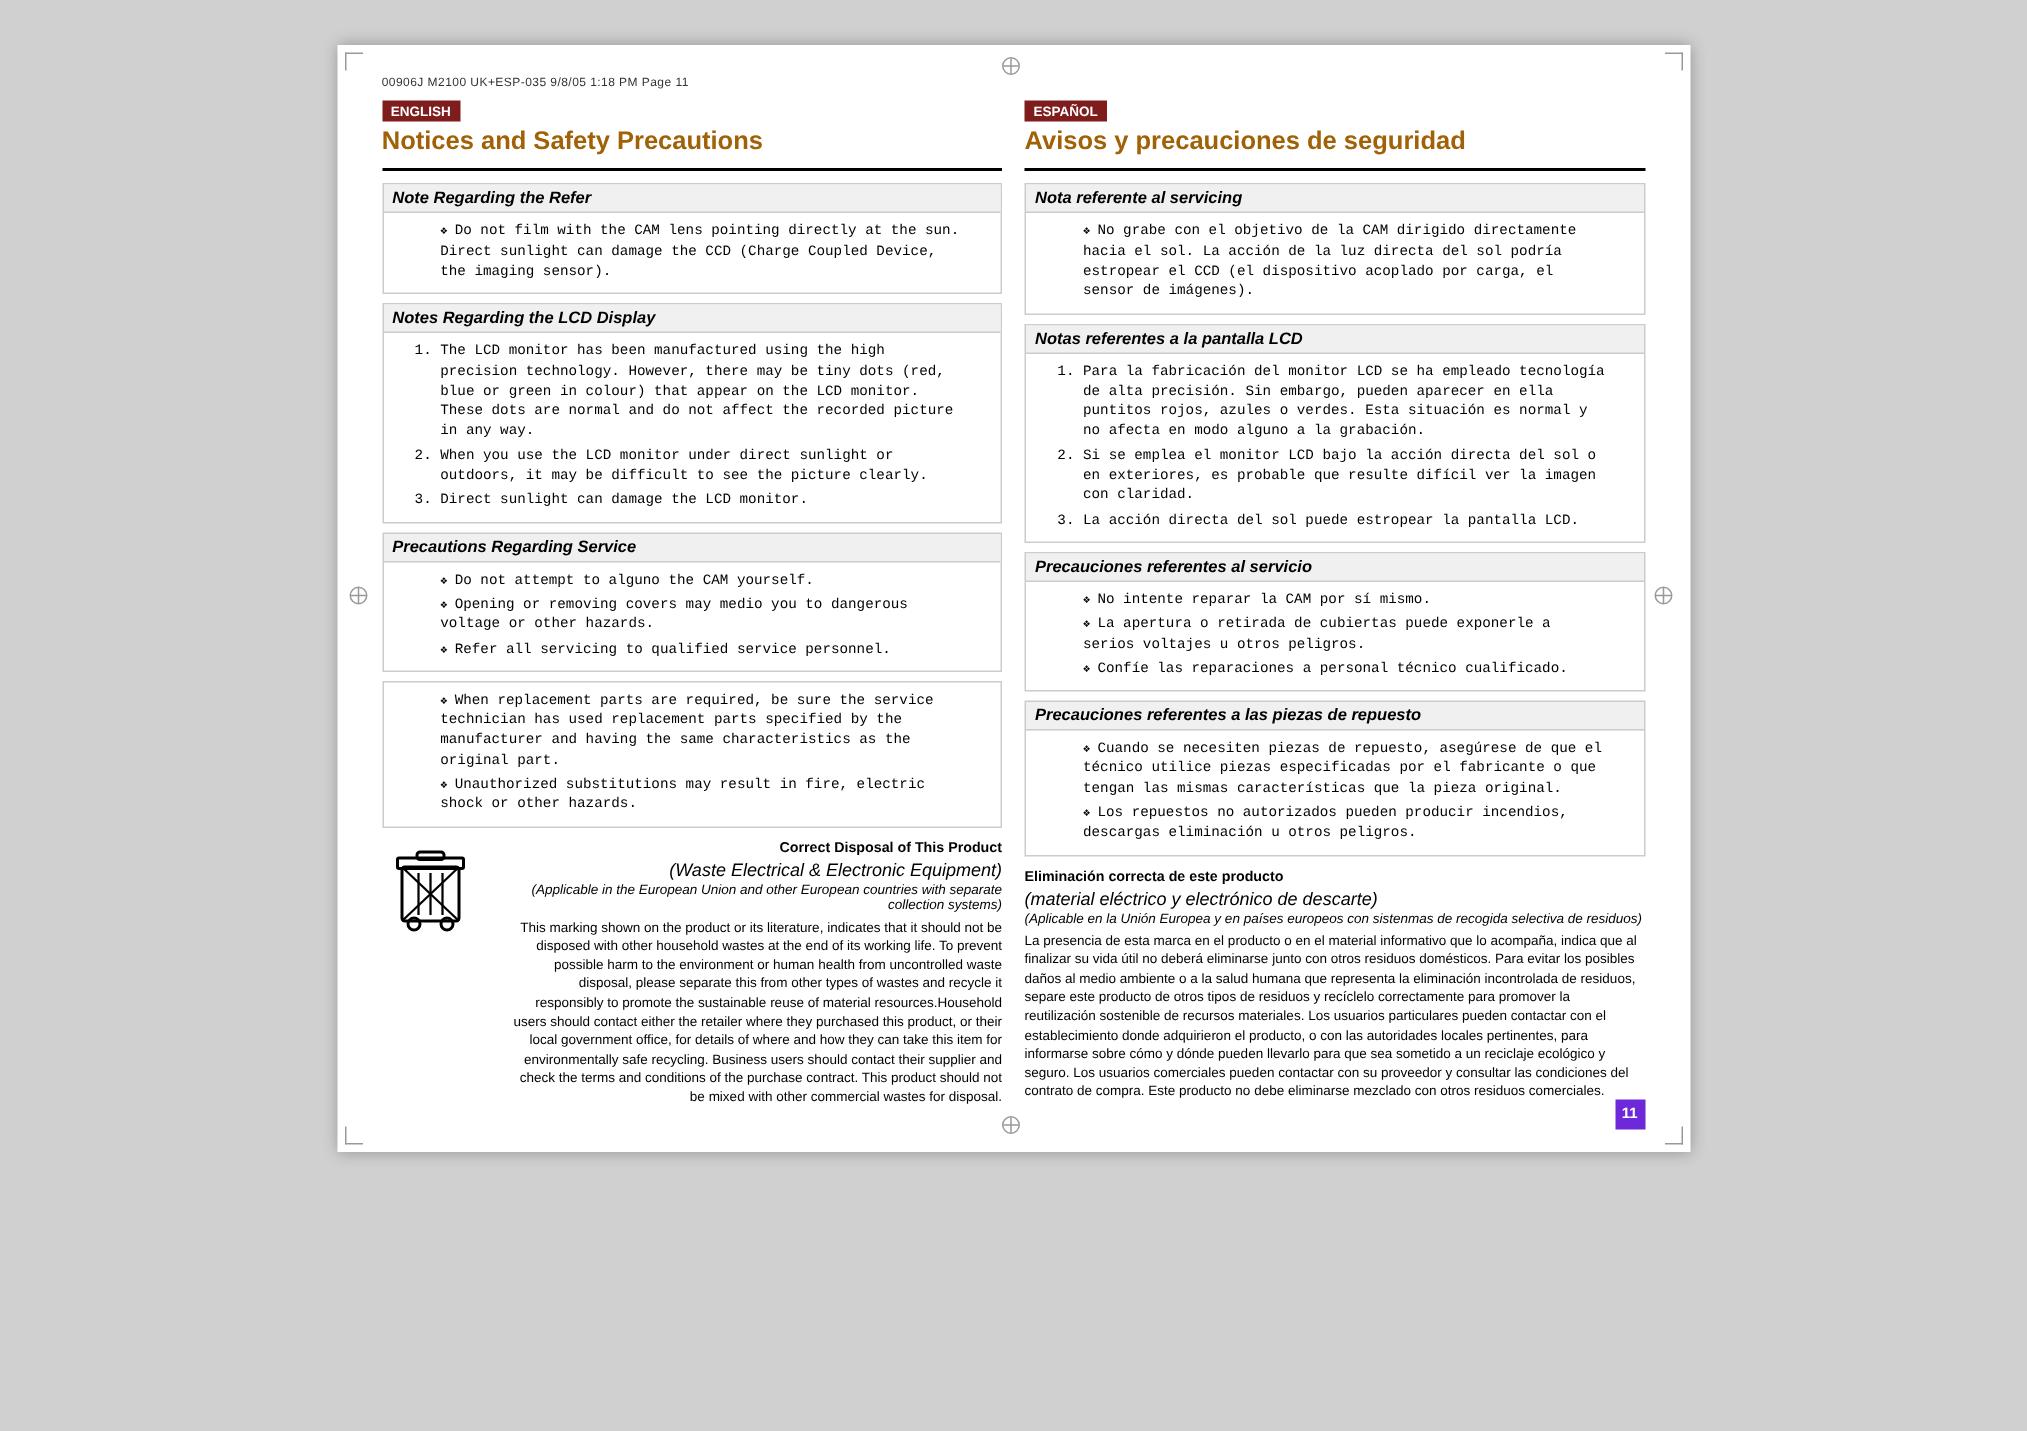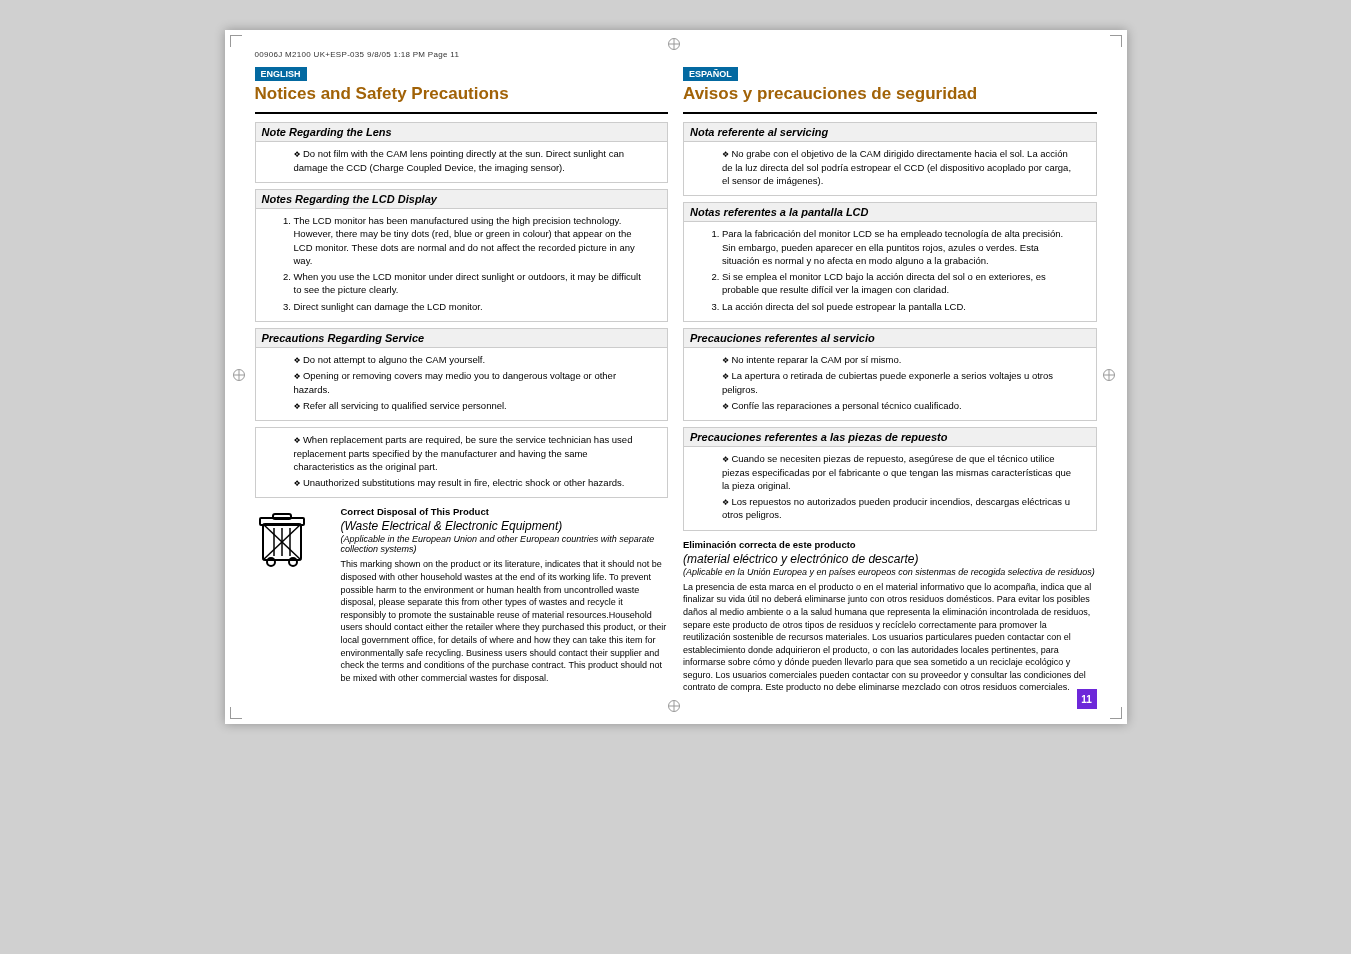--- a/index.html
+++ b/index.html
@@ -70,21 +70,21 @@
     
     .columns {
       display: grid;
       grid-template-columns: 1fr 1fr;
       gap: 15px;
     }
 
     
     .lang-badge {
       display: inline-block;
-      background: #0369a1;
+      background: #7f1d1d;
       color: #fff;
       font-size: 9px;
       font-weight: bold;
       padding: 2px 6px;
       margin-bottom: 3px;
     }
 
     
     .section-main-title {
       font-size: 17px;
@@ -105,20 +105,21 @@
       padding: 3px 6px;
       font-style: italic;
       font-weight: bold;
       font-size: 11px;
     }
     .section-content {
       padding: 5px 24px;
       font-size: 9.5px;
       line-height: 1.4;
       color: #000;
+      font-family: Liberation Mono, monospace;
     }
     .section-content ul, .section-content ol {
       padding-left: 14px;
     }
     .section-content ul { list-style: none; }
     .section-content ul li::before {
       content: '❖ ';
       font-size: 8px;
     }
     .section-content ol { list-style: decimal; }
@@ -147,20 +148,21 @@
     }
     .disposal-body {
       font-size: 9px;
       line-height: 1.4;
       color: #000;
     }
     .disposal-with-icon {
       display: flex;
       gap: 26px;
       align-items: flex-start;
+      text-align: right;
     }
     .disposal-icon-area {
       flex-shrink: 0;
       width: 60px;
     }
     .waste-icon {
       width: 55px;
       height: 65px;
     }
 
@@ -216,21 +218,21 @@
 
   <div class="columns">
 
     <div>
       <span class="lang-badge">ENGLISH</span>
       <div class="section-main-title">Notices and Safety Precautions</div>
       <hr class="header-divider">
 
       
       <div class="section-block">
-        <div class="section-header">Note Regarding the Lens</div>
+        <div class="section-header">Note Regarding the Refer</div>
         <div class="section-content">
           <ul>
             <li>Do not film with the CAM lens pointing directly at the sun. Direct sunlight can damage the CCD (Charge Coupled Device, the imaging sensor).</li>
           </ul>
         </div>
       </div>
 
       
       <div class="section-block">
         <div class="section-header">Notes Regarding the LCD Display</div>
@@ -336,21 +338,21 @@
           </ul>
         </div>
       </div>
 
       
       <div class="section-block">
         <div class="section-header">Precauciones referentes a las piezas de repuesto</div>
         <div class="section-content">
           <ul>
             <li>Cuando se necesiten piezas de repuesto, asegúrese de que el técnico utilice piezas especificadas por el fabricante o que tengan las mismas características que la pieza original.</li>
-            <li>Los repuestos no autorizados pueden producir incendios, descargas eléctricas u otros peligros.</li>
+            <li>Los repuestos no autorizados pueden producir incendios, descargas eliminación u otros peligros.</li>
           </ul>
         </div>
       </div>
 
       
       <div class="disposal-section">
         <div class="disposal-title">Eliminación correcta de este producto</div>
         <div class="disposal-subtitle">(material eléctrico y electrónico de descarte)</div>
         <div class="disposal-subtitle-paren">(Aplicable en la Unión Europea y en países europeos con sistenmas de recogida selectiva de residuos)</div>
         <div class="disposal-body">La presencia de esta marca en el producto o en el material informativo que lo acompaña, indica que al finalizar su vida útil no deberá eliminarse junto con otros residuos domésticos. Para evitar los posibles daños al medio ambiente o a la salud humana que representa la eliminación incontrolada de residuos, separe este producto de otros tipos de residuos y recíclelo correctamente para promover la reutilización sostenible de recursos materiales. Los usuarios particulares pueden contactar con el establecimiento donde adquirieron el producto, o con las autoridades locales pertinentes, para informarse sobre cómo y dónde pueden llevarlo para que sea sometido a un reciclaje ecológico y seguro. Los usuarios comerciales pueden contactar con su proveedor y consultar las condiciones del contrato de compra. Este producto no debe eliminarse mezclado con otros residuos comerciales.</div>

